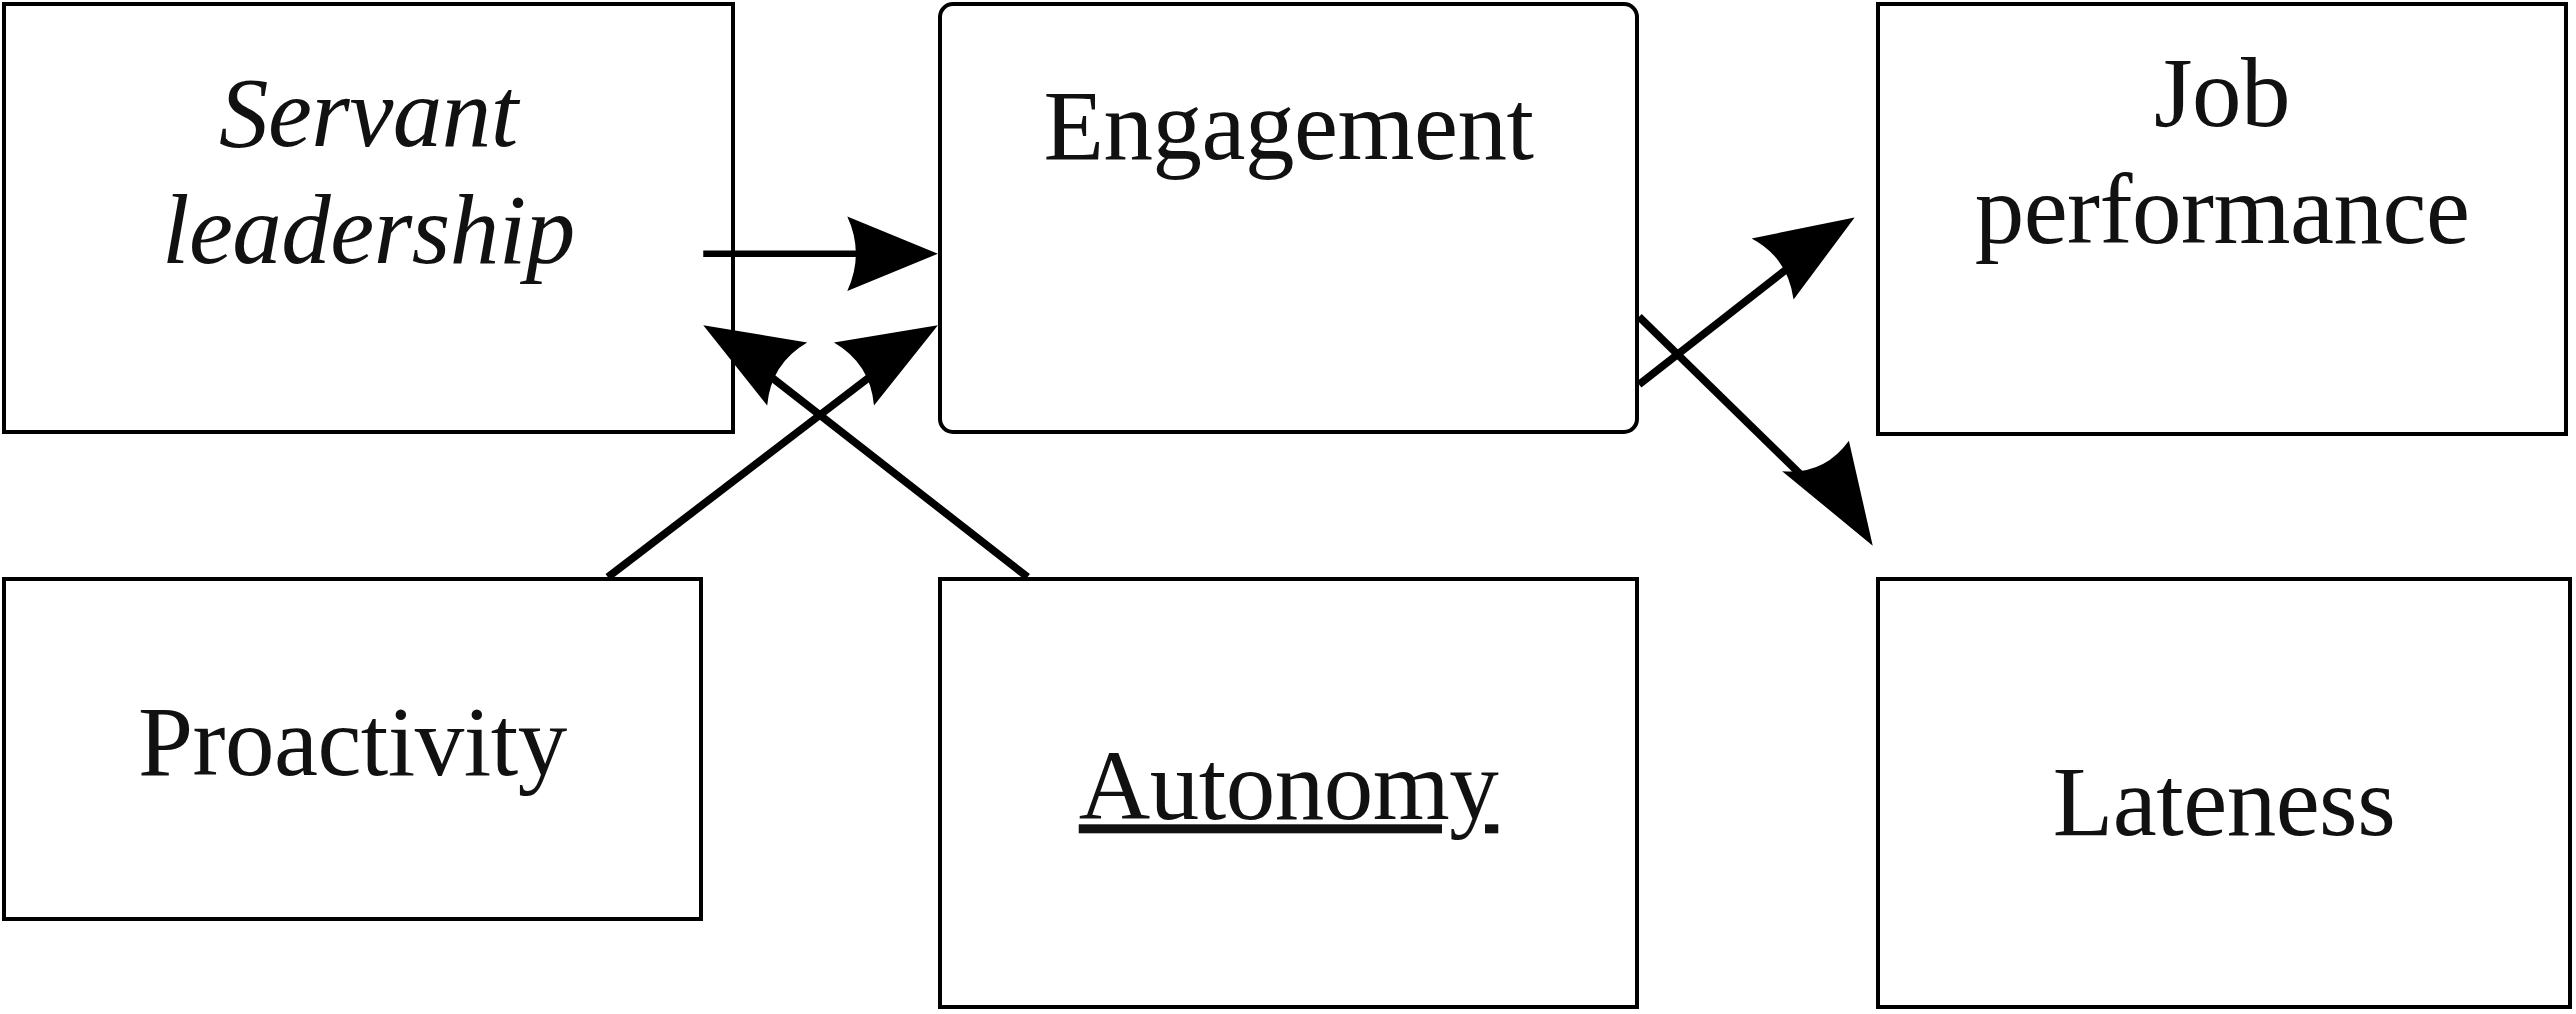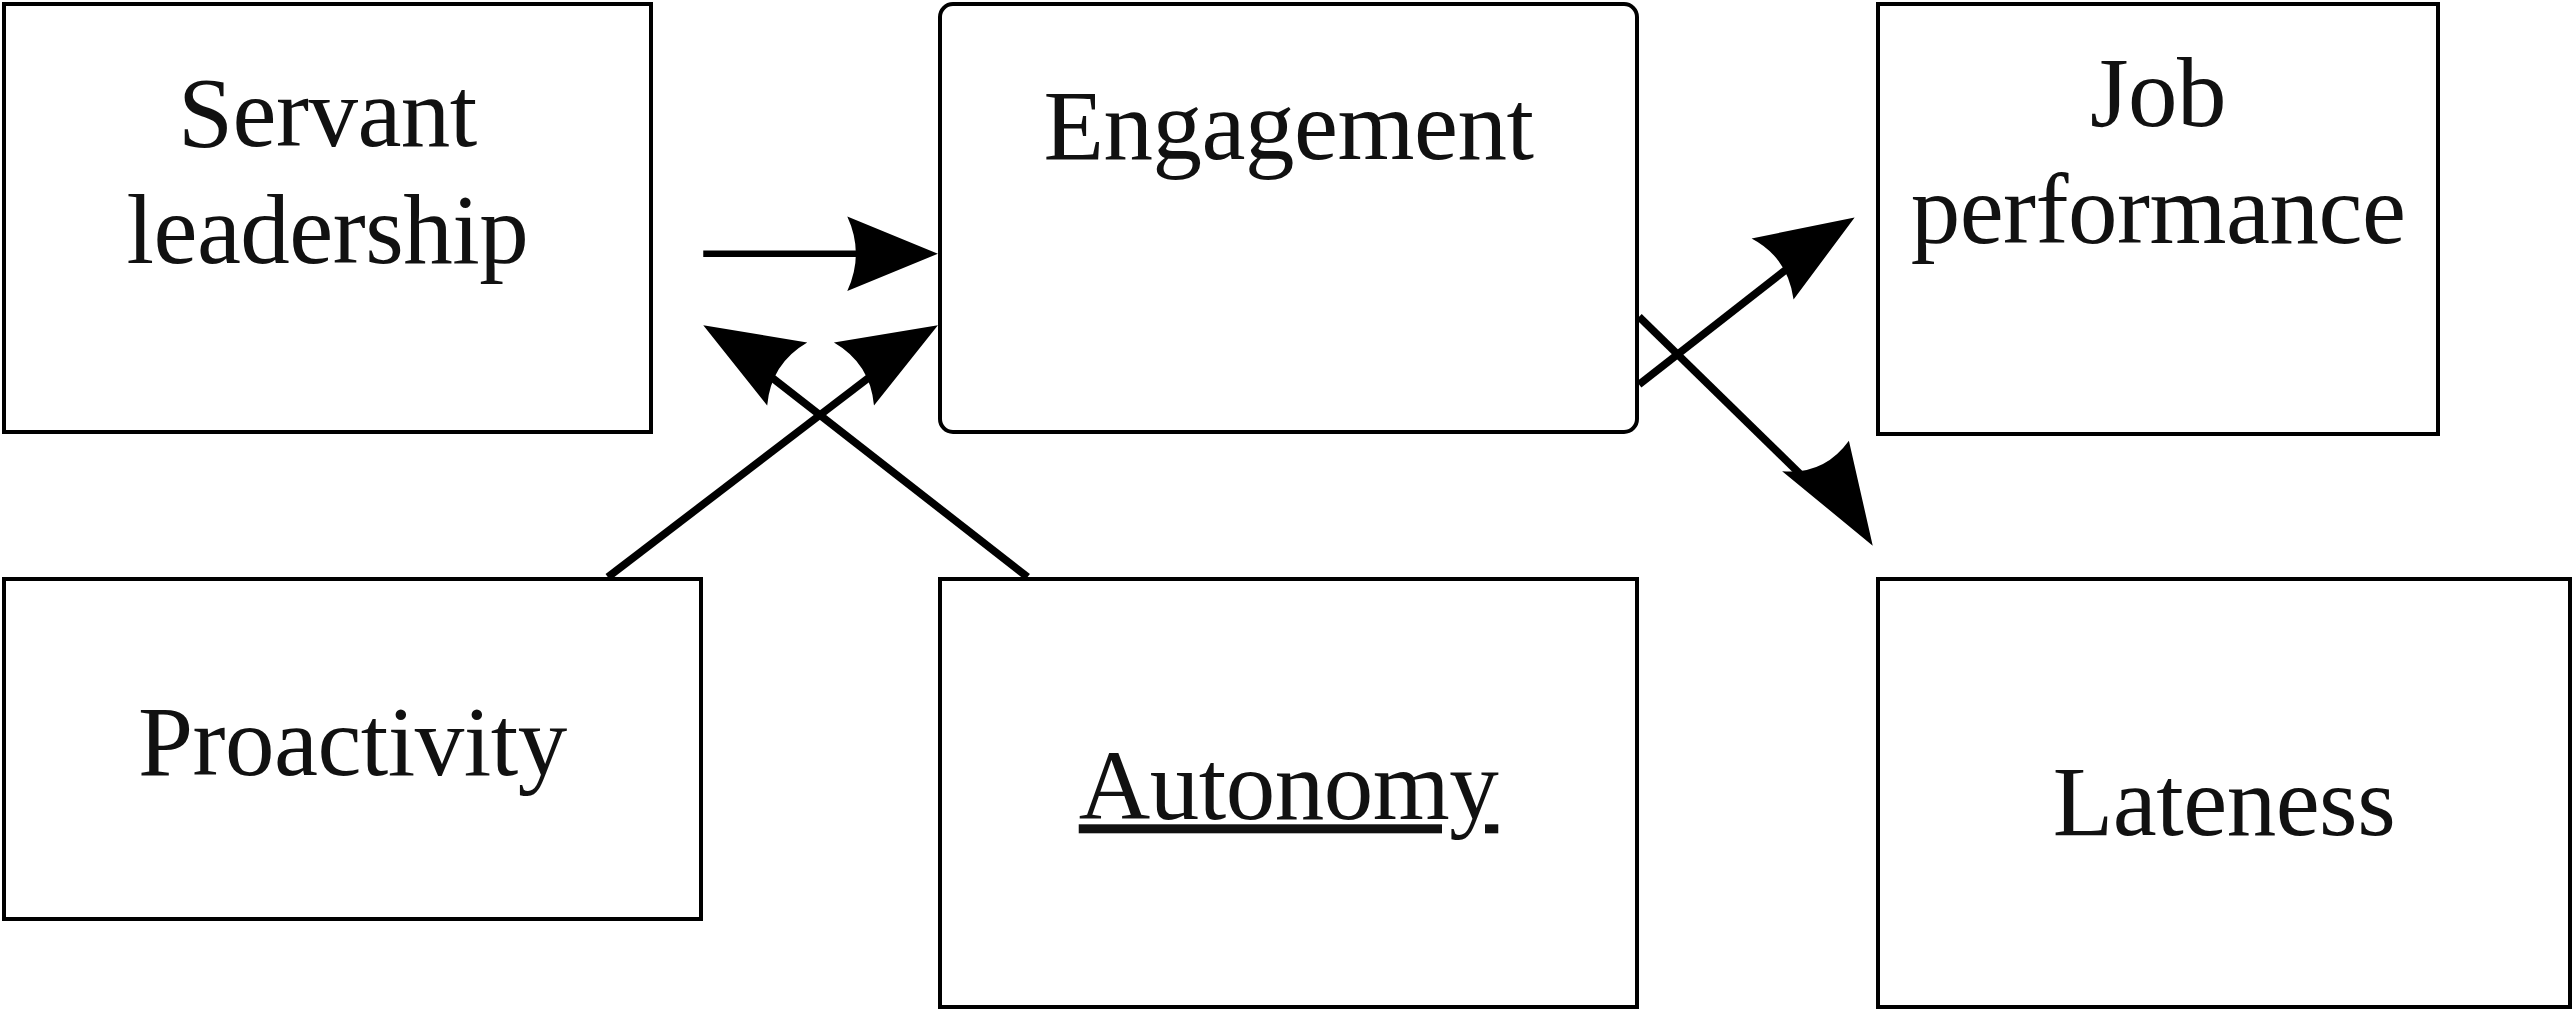--- a/index.html
+++ b/index.html
@@ -28,23 +28,23 @@
   .node-label {
     text-align: center;
     color: #111111;
     font-family: "Liberation Serif", "DejaVu Serif", serif;
     font-weight: 400;
     line-height: 1.18;
     white-space: pre-line;
     letter-spacing: -0.5px;
   }
   
-  #node-servant-leadership { left: 1.9px;    top: 1.9px;   width: 651px; height: 432px; }
+  #node-servant-leadership { left: 1.9px;    top: 1.9px;   width: 733px; height: 432px; font-style: italic; }
   #node-engagement         { left: 938px;  top: 1.9px;   width: 701px; height: 432px; border-radius: 15px; }
-  #node-job-performance    { left: 1876px; top: 1.9px;   width: 564px; height: 434px; }
+  #node-job-performance    { left: 1876px; top: 1.9px;   width: 692px; height: 434px; }
   #node-proactivity        { left: 1.9px;    top: 577px; width: 701px; height: 344px; }
   #node-autonomy           { left: 938px;  top: 577px; width: 701px; height: 432px; }
   #node-lateness           { left: 1876px; top: 577px; width: 696px; height: 432px; }
 
   
   #node-servant-leadership .node-label { font-size: 99px; transform: translateY(-46px); }
   #node-engagement .node-label         { font-size: 99px; transform: translateY(-91px); }
   #node-job-performance .node-label    { font-size: 99px; transform: translateY(-67px); }
   #node-proactivity .node-label        { font-size: 99px; transform: translateY(-6.7px); }
   #node-autonomy .node-label           { font-size: 99px; transform: translateY(-6.7px); text-decoration: underline; }

